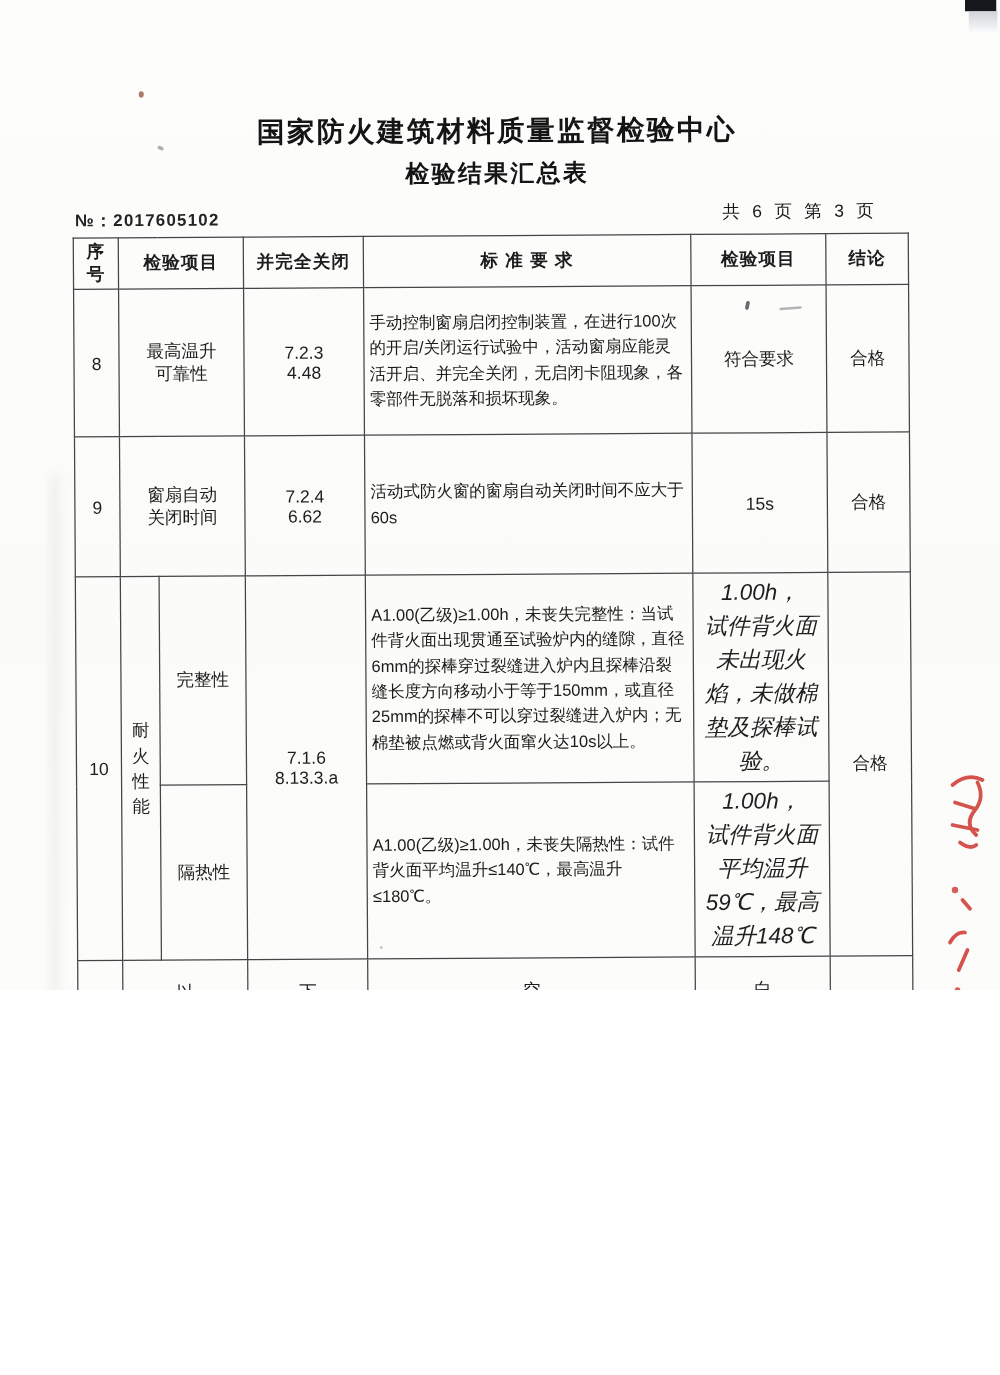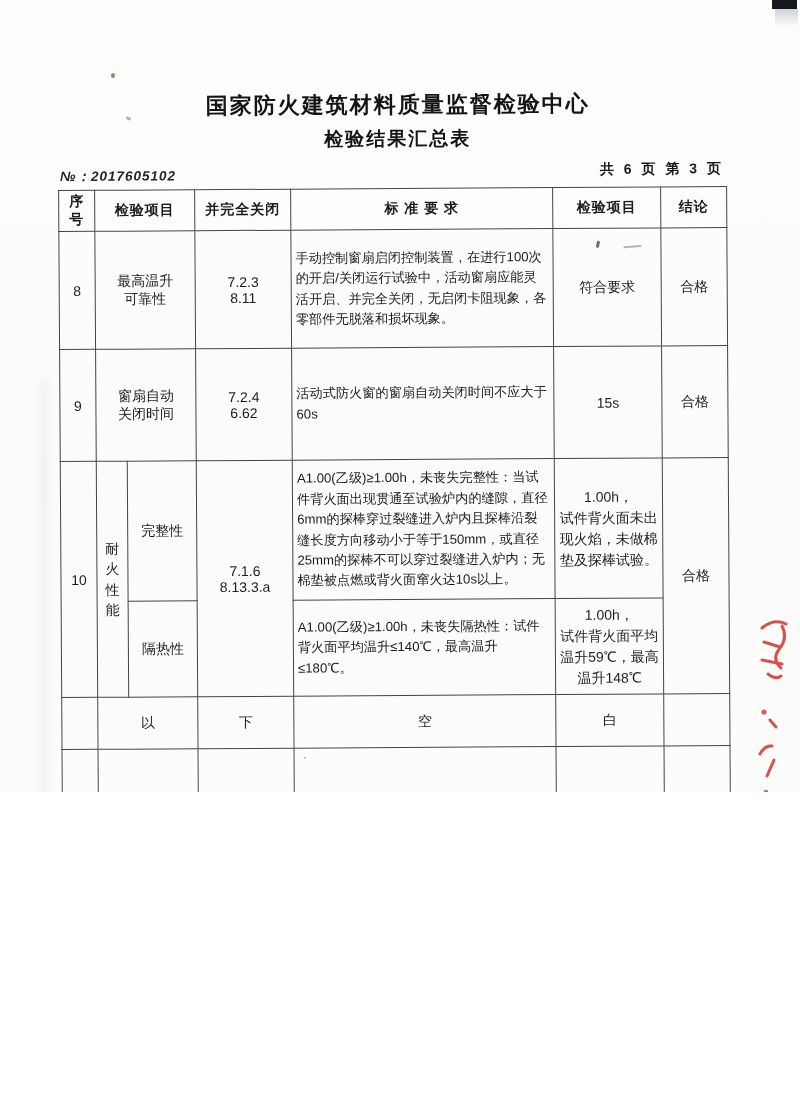--- a/index.html
+++ b/index.html
@@ -32,25 +32,25 @@
     text-align: center;
     font-size: 19px; font-weight: bold; letter-spacing: 2px;
     color: #141414;
   }
   .meta {
     position: absolute; top: 160px; left: 60px; width: 668px; height: 26px;
     font-size: 13.5px;
   }
   .report-no {
     position: absolute; left: 2px; bottom: 2px;
-    letter-spacing: 1px; font-weight: bold; color: #242424; font-style: italic;
+    letter-spacing: 1px; font-weight: bold; color: #242424;
   }
   .page-info {
-    position: absolute; right: 2px; bottom: 6px;
-    letter-spacing: 3px; font-weight: bold; color: #1a1a1a; font-size: 14px;
+    position: absolute; right: 24px; bottom: 6px;
+    letter-spacing: 3px; font-weight: normal; color: #1a1a1a; font-size: 14px;
   }
   table.results {
     position: absolute; top: 188px; left: 60px;
     width: 668px;
     border-collapse: collapse; table-layout: fixed;
   }
   .results th, .results td {
     border: 1.7px solid #454547;
     padding: 2px 4px;
     vertical-align: middle;
@@ -61,21 +61,21 @@
     font-size: 14px; font-weight: bold; letter-spacing: 1px; color: #1c1c1c;
   }
   .c  { text-align: center; }
   .md { font-size: 14px; color: #1d1d1d; }
   .req {
     font-size: 13.2px; line-height: 1.55; text-align: left;
     padding: 5px 6px 5px 8px; color: #1b1b1b;
   }
   .preline { white-space: pre-line; }
   .vert { line-height: 1.45; font-size: 14px; letter-spacing: 0; }
-  .rescell { font-size: 14px; line-height: 1.5; padding: 4px 5px; }
+  .rescell { font-size: 18px; line-height: 1.5; padding: 4px 5px; font-style: italic; }
 
   
   tr.h-head  { height: 38px; }
   tr.h-r8    { height: 118px; }
   tr.h-r9    { height: 112px; }
   tr.h-r10a  { height: 140px; }
   tr.h-r10b  { height: 96px; }
   tr.h-blank { height: 52px; }
   tr.h-e1    { height: 54px; }
   tr.h-e2    { height: 53px; }
@@ -145,21 +145,21 @@
         <th>标 准 要 求</th>
         <th>检验项目</th>
         <th>结论</th>
       </tr>
 
       <tr class="h-r8">
         <td class="c md">8</td>
         <td colspan="2" class="c md preline">最高温升
 可靠性</td>
         <td class="c md preline">7.2.3
-8.11</td>
+4.48</td>
         <td class="req">手动控制窗扇启闭控制装置，在进行100次的开启/关闭运行试验中，活动窗扇应能灵活开启、并完全关闭，无启闭卡阻现象，各零部件无脱落和损坏现象。</td>
         <td class="c md">符合要求</td>
         <td class="c md">合格</td>
       </tr>
 
       <tr class="h-r9">
         <td class="c md">9</td>
         <td colspan="2" class="c md preline">窗扇自动
 关闭时间</td>
         <td class="c md preline">7.2.4

